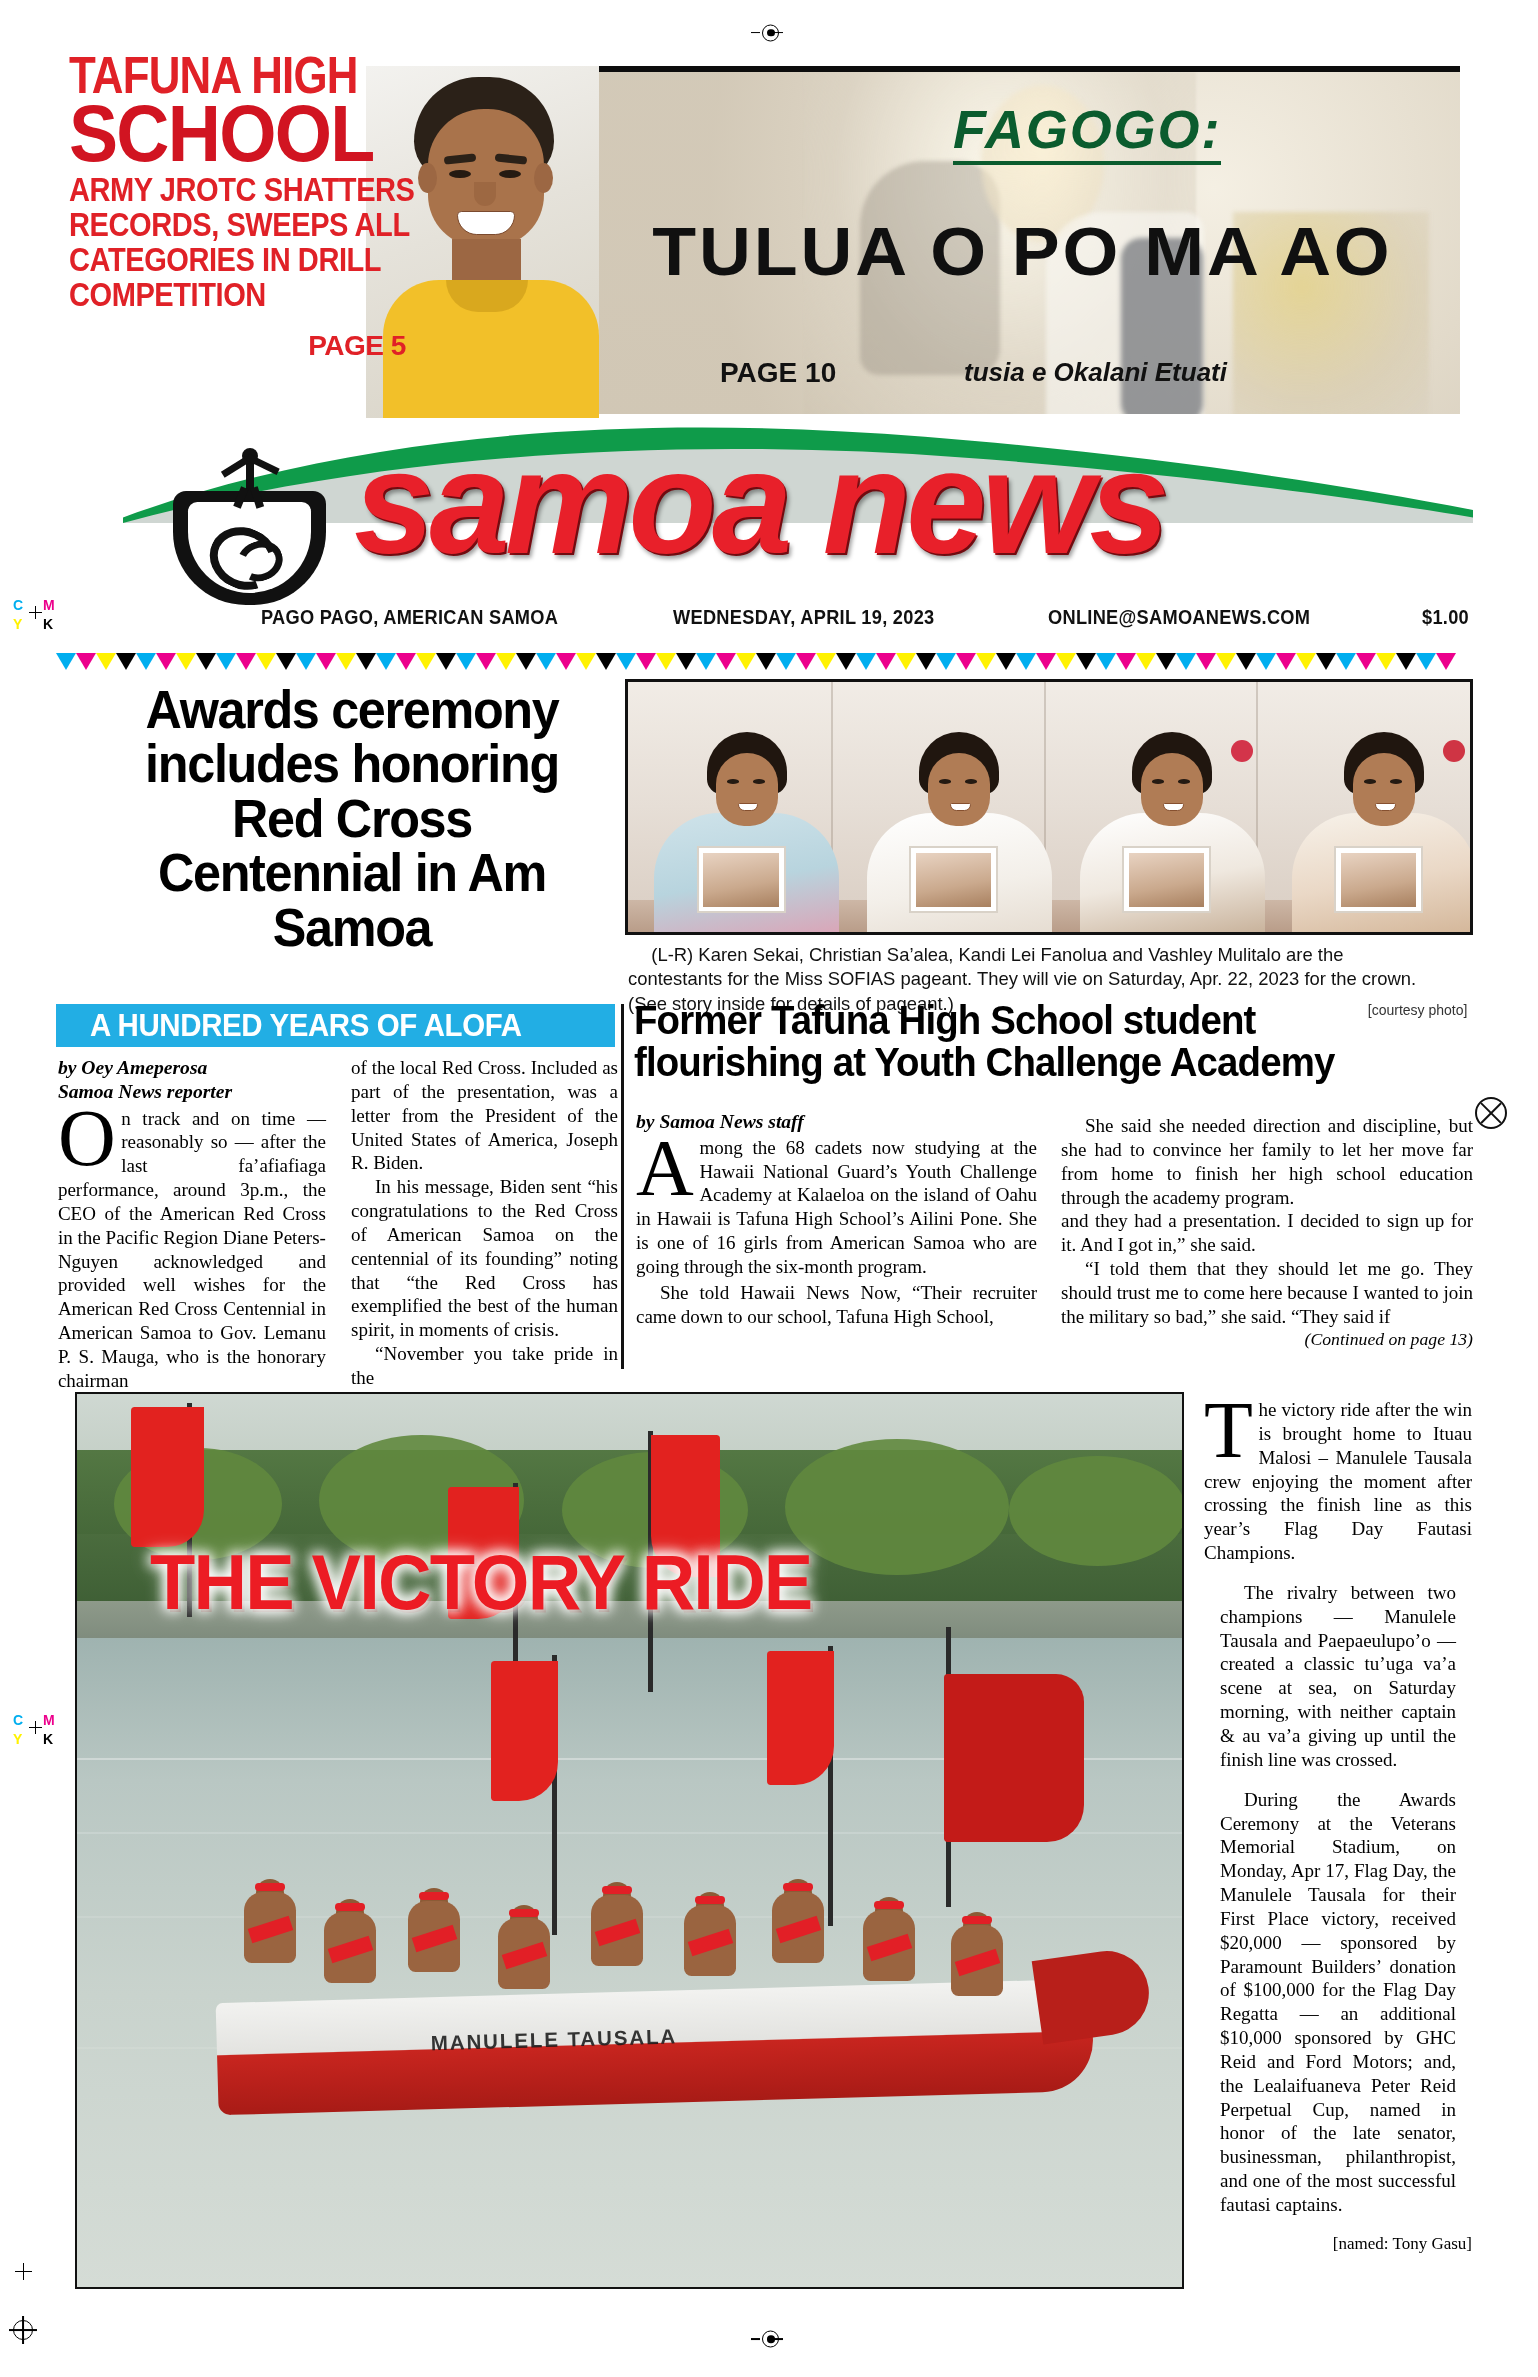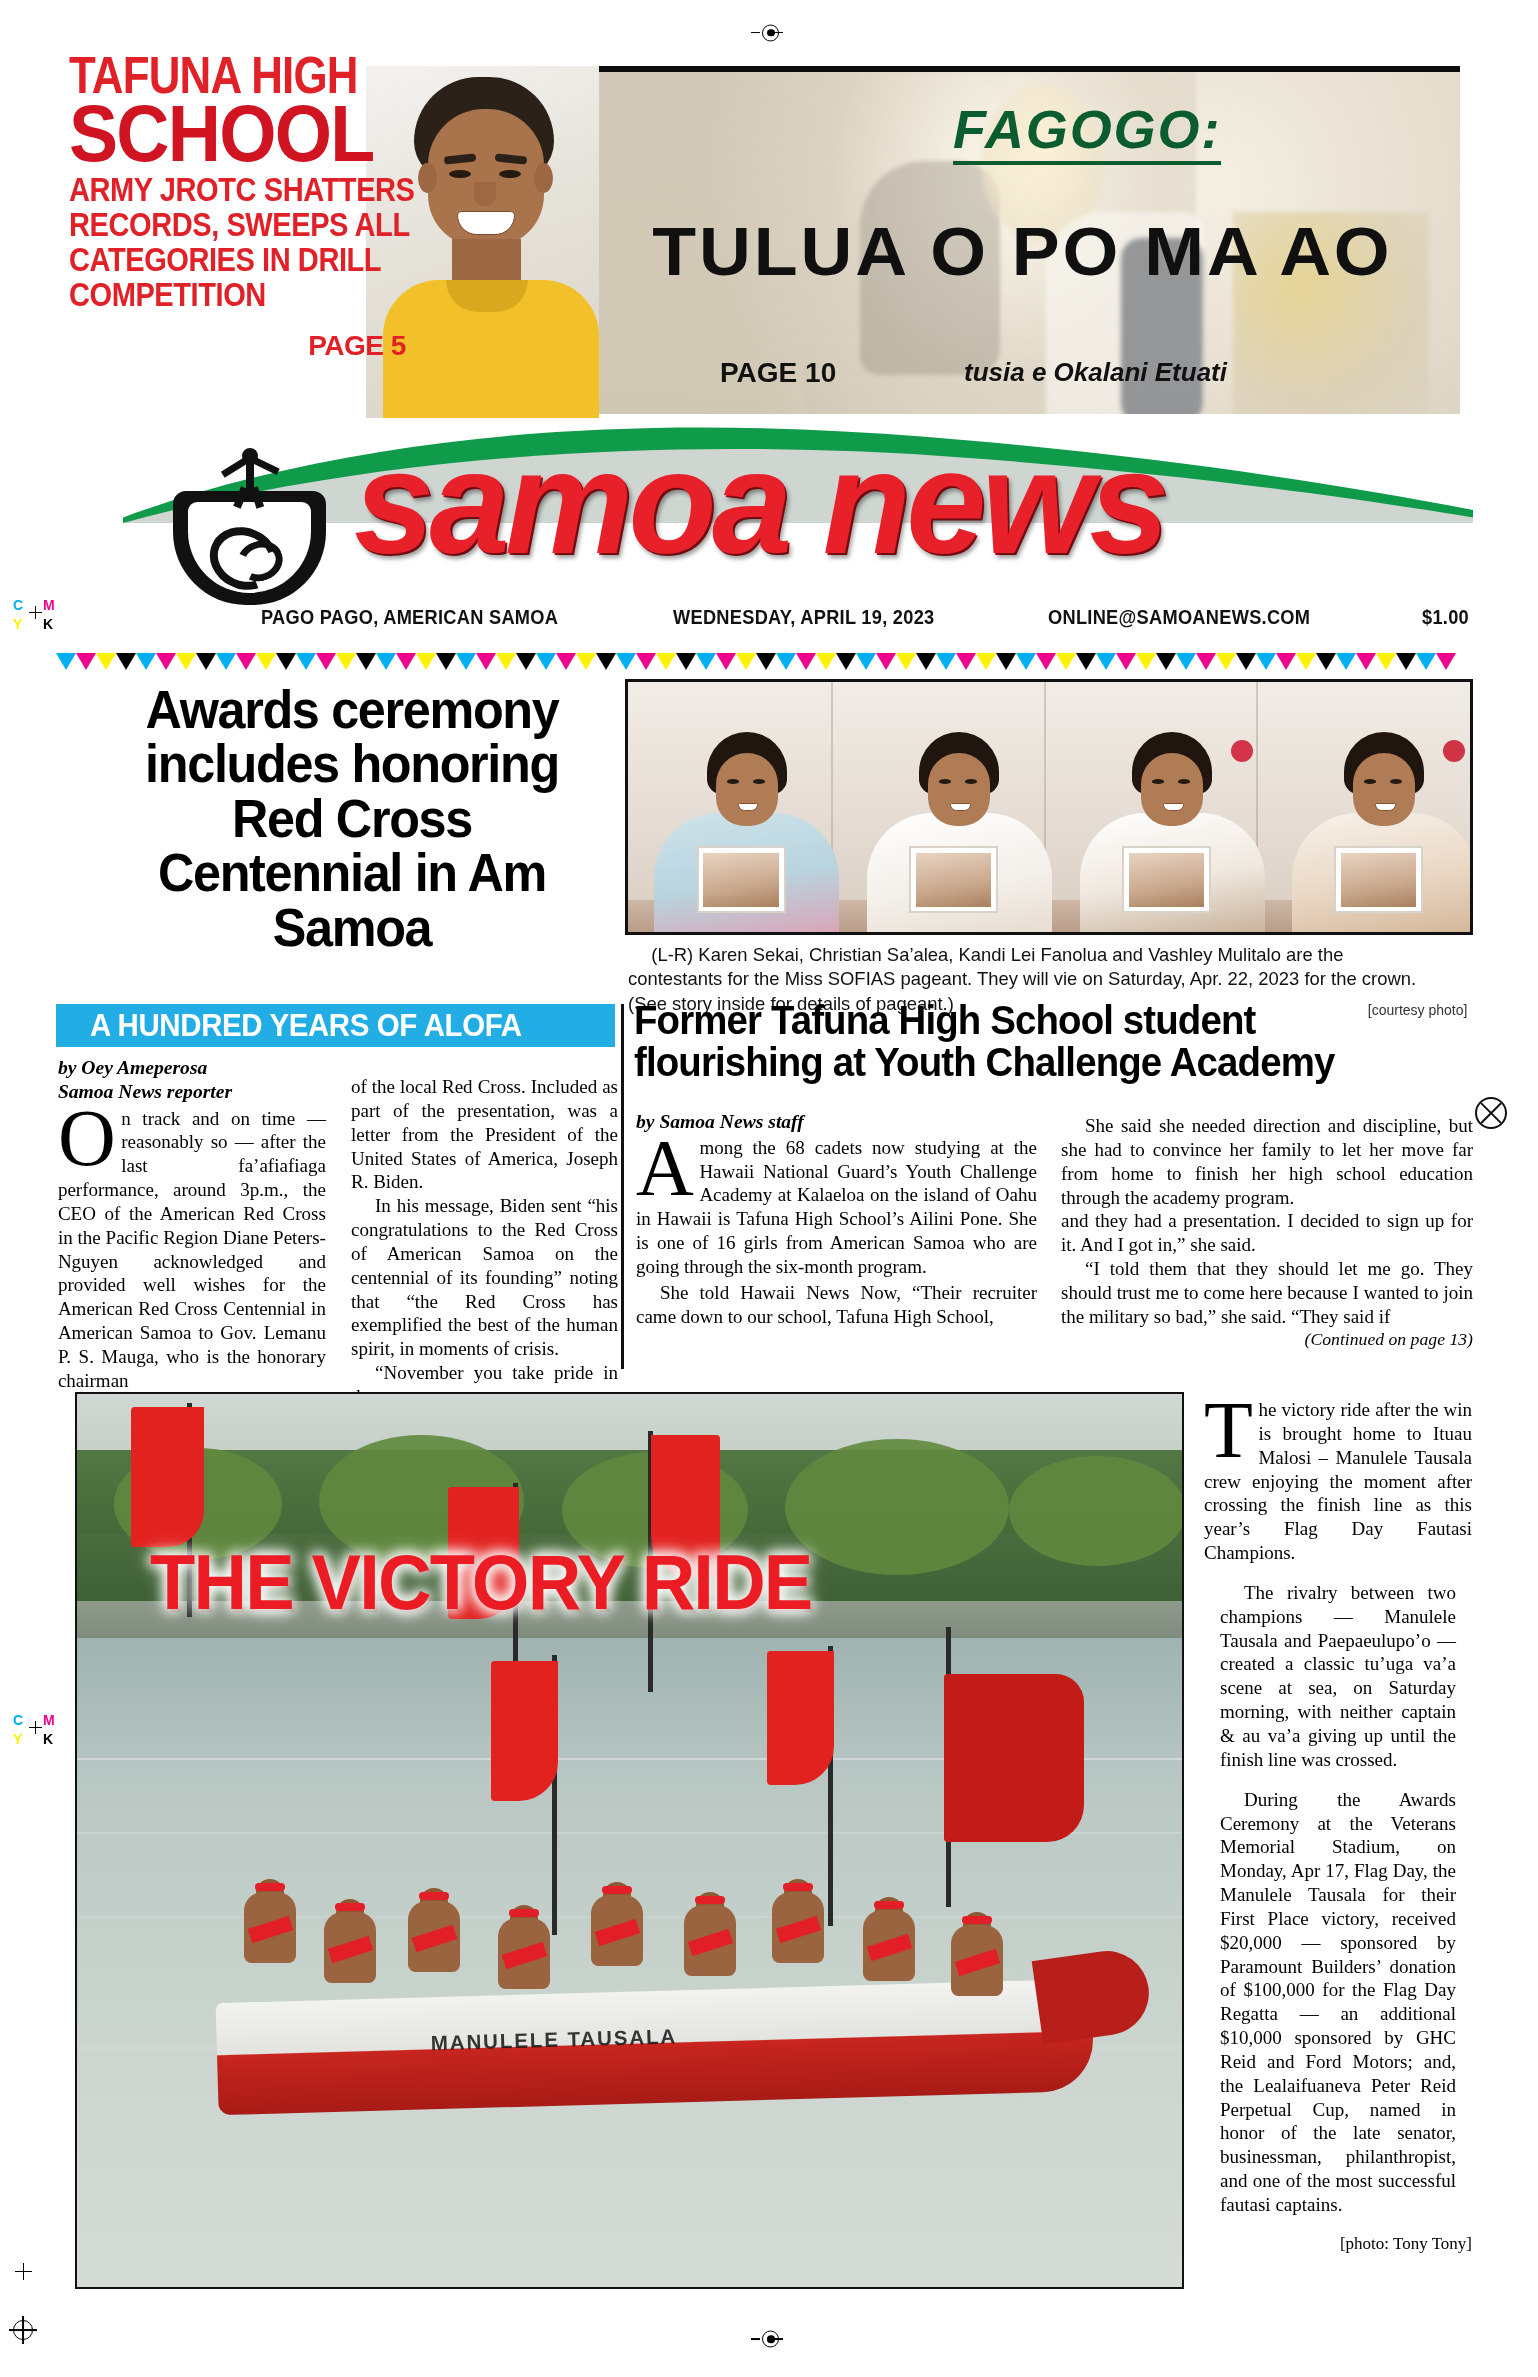--- a/index.html
+++ b/index.html
@@ -535,21 +535,21 @@
     </div>
 
     <div style="position:absolute; left:1.9px; top:52px; width:268px;">
       <div class="byline">by Oey Ameperosa</div>
       <div class="byline">Samoa News reporter</div>
       <div class="bodycol" style="margin-top:2.8px;">
         <span class="dropcap">O</span><span>n track and on time — reasonably so — after the last fa’afiafiaga performance, around 3p.m., the CEO of the American Red Cross in the Pacific Region Diane Peters-Nguyen acknowledged and provided well wishes for the American Red Cross Centennial in American Samoa to Gov. Lemanu P. S. Mauga, who is the honorary chairman</span>
       </div>
     </div>
 
-    <div style="position:absolute; left:295px; top:52px; width:267px;margin-top:19px;">
+    <div style="position:absolute; left:295px; top:52px; width:267px;">
       <div class="bodycol">
         <p style="text-indent:0;">of the local Red Cross. Included as part of the presentation, was a letter from the President of the United States of America, Joseph R. Biden.</p>
         <p>In his message, Biden sent “his congratulations to the Red Cross of American Samoa on the centennial of its founding” noting that “the Red Cross has exemplified the best of the human spirit, in moments of crisis.</p>
         <p>“November you take pride in the</p>
       </div>
       <div class="contd">(Continued on page 14)</div>
     </div>
 
     <div class="ycahead">Former Tafuna High School student flourishing at Youth Challenge Academy</div>
 
@@ -667,17 +667,17 @@
 
     <div class="vtitle">THE VICTORY RIDE</div>
   </div>
 
   <div class="vcol">
     <div class="bodycol">
       <span class="dropcap">T</span><span>he victory ride after the win is brought home to Ituau Malosi – Manulele Tausala crew enjoying the moment after crossing the finish line as this year’s Flag Day Fautasi Champions.</span>
       <p>The rivalry between two champions — Manulele Tausala and Paepaeulupo’o — created a classic tu’uga va’a scene at sea, on Saturday morning, with neither captain &amp; au va’a giving up until the finish line was crossed.</p>
       <p>During the Awards Ceremony at the Veterans Memorial Stadium, on Monday, Apr 17, Flag Day, the Manulele Tausala for their First Place victory, received $20,000 — sponsored by Paramount Builders’ donation of $100,000 for the Flag Day Regatta — an additional $10,000 sponsored by GHC Reid and Ford Motors; and, the Lealaifuaneva Peter Reid Perpetual Cup, named in honor of the late senator, businessman, philanthropist, and one of the most successful fautasi captains.</p>
     </div>
-    <div class="photocredit">[photo: Tony Tony]</div>
+    <div class="photocredit">[named: Tony Gasu]</div>
   </div>
 
 </div>
 
 
 </body></html>

